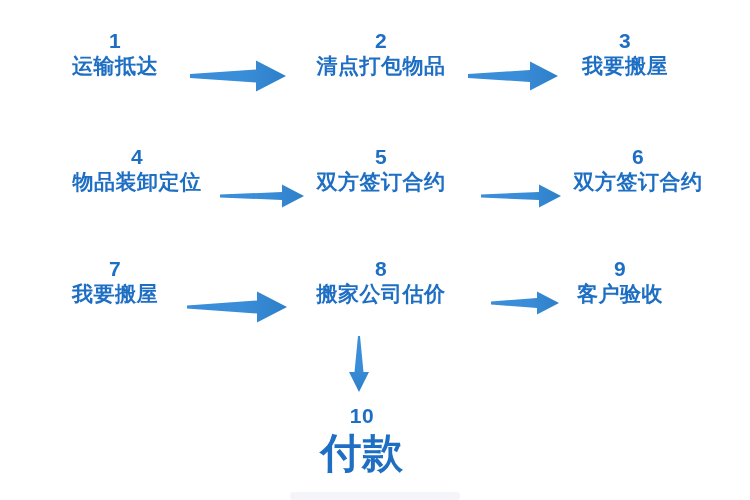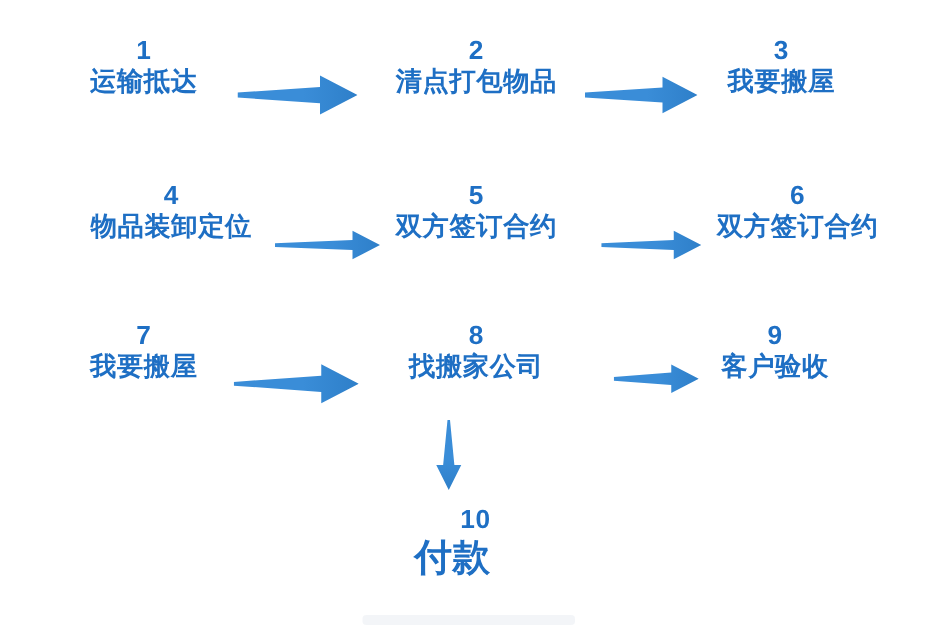--- a/index.html
+++ b/index.html
@@ -41,21 +41,21 @@
     color: #1e6fc4;
     line-height: 1.35;
     letter-spacing: 0.5px;
   }
 
   
   .step.final .step-num {
     font-size: 21px;
   }
   .step.final .step-label {
-    font-size: 30px;
+    font-size: 41px;
     line-height: 1.3;
   }
 
   
   .arrow {
     position: absolute;
     transform: translate(-50%, -50%);
   }
   .arrow svg { display: block; }
 
@@ -100,27 +100,27 @@
       <div class="step" style="left: 638px; top: 146px;">
         <div class="step-num">6</div>
         <div class="step-label">双方签订合约</div>
       </div>
       <div class="step" style="left: 115px; top: 258px;">
         <div class="step-num">7</div>
         <div class="step-label">我要搬屋</div>
       </div>
       <div class="step" style="left: 381px; top: 258px;">
         <div class="step-num">8</div>
-        <div class="step-label">找搬家公司</div>
+        <div class="step-label">搬家公司估价</div>
       </div>
       <div class="step" style="left: 620px; top: 258px;">
         <div class="step-num">9</div>
         <div class="step-label">客户验收</div>
       </div>
-      <div class="step final" style="left: 362px; top: 405px; text-align: right;">
+      <div class="step final" style="left: 362px; top: 405px;">
         <div class="step-num">10</div>
         <div class="step-label">付款</div>
       </div>
     </div>
   <div id="arrows-layer">
       <div class="arrow" style="left: 238px; top: 76px;">
         <svg width="96" height="34" viewBox="0 0 96 34">
           <defs>
             <linearGradient id="ag0" x1="0%" y1="0%" x2="100%" y2="0%">
               <stop offset="0%" stop-color="#3a8dd8"></stop>

